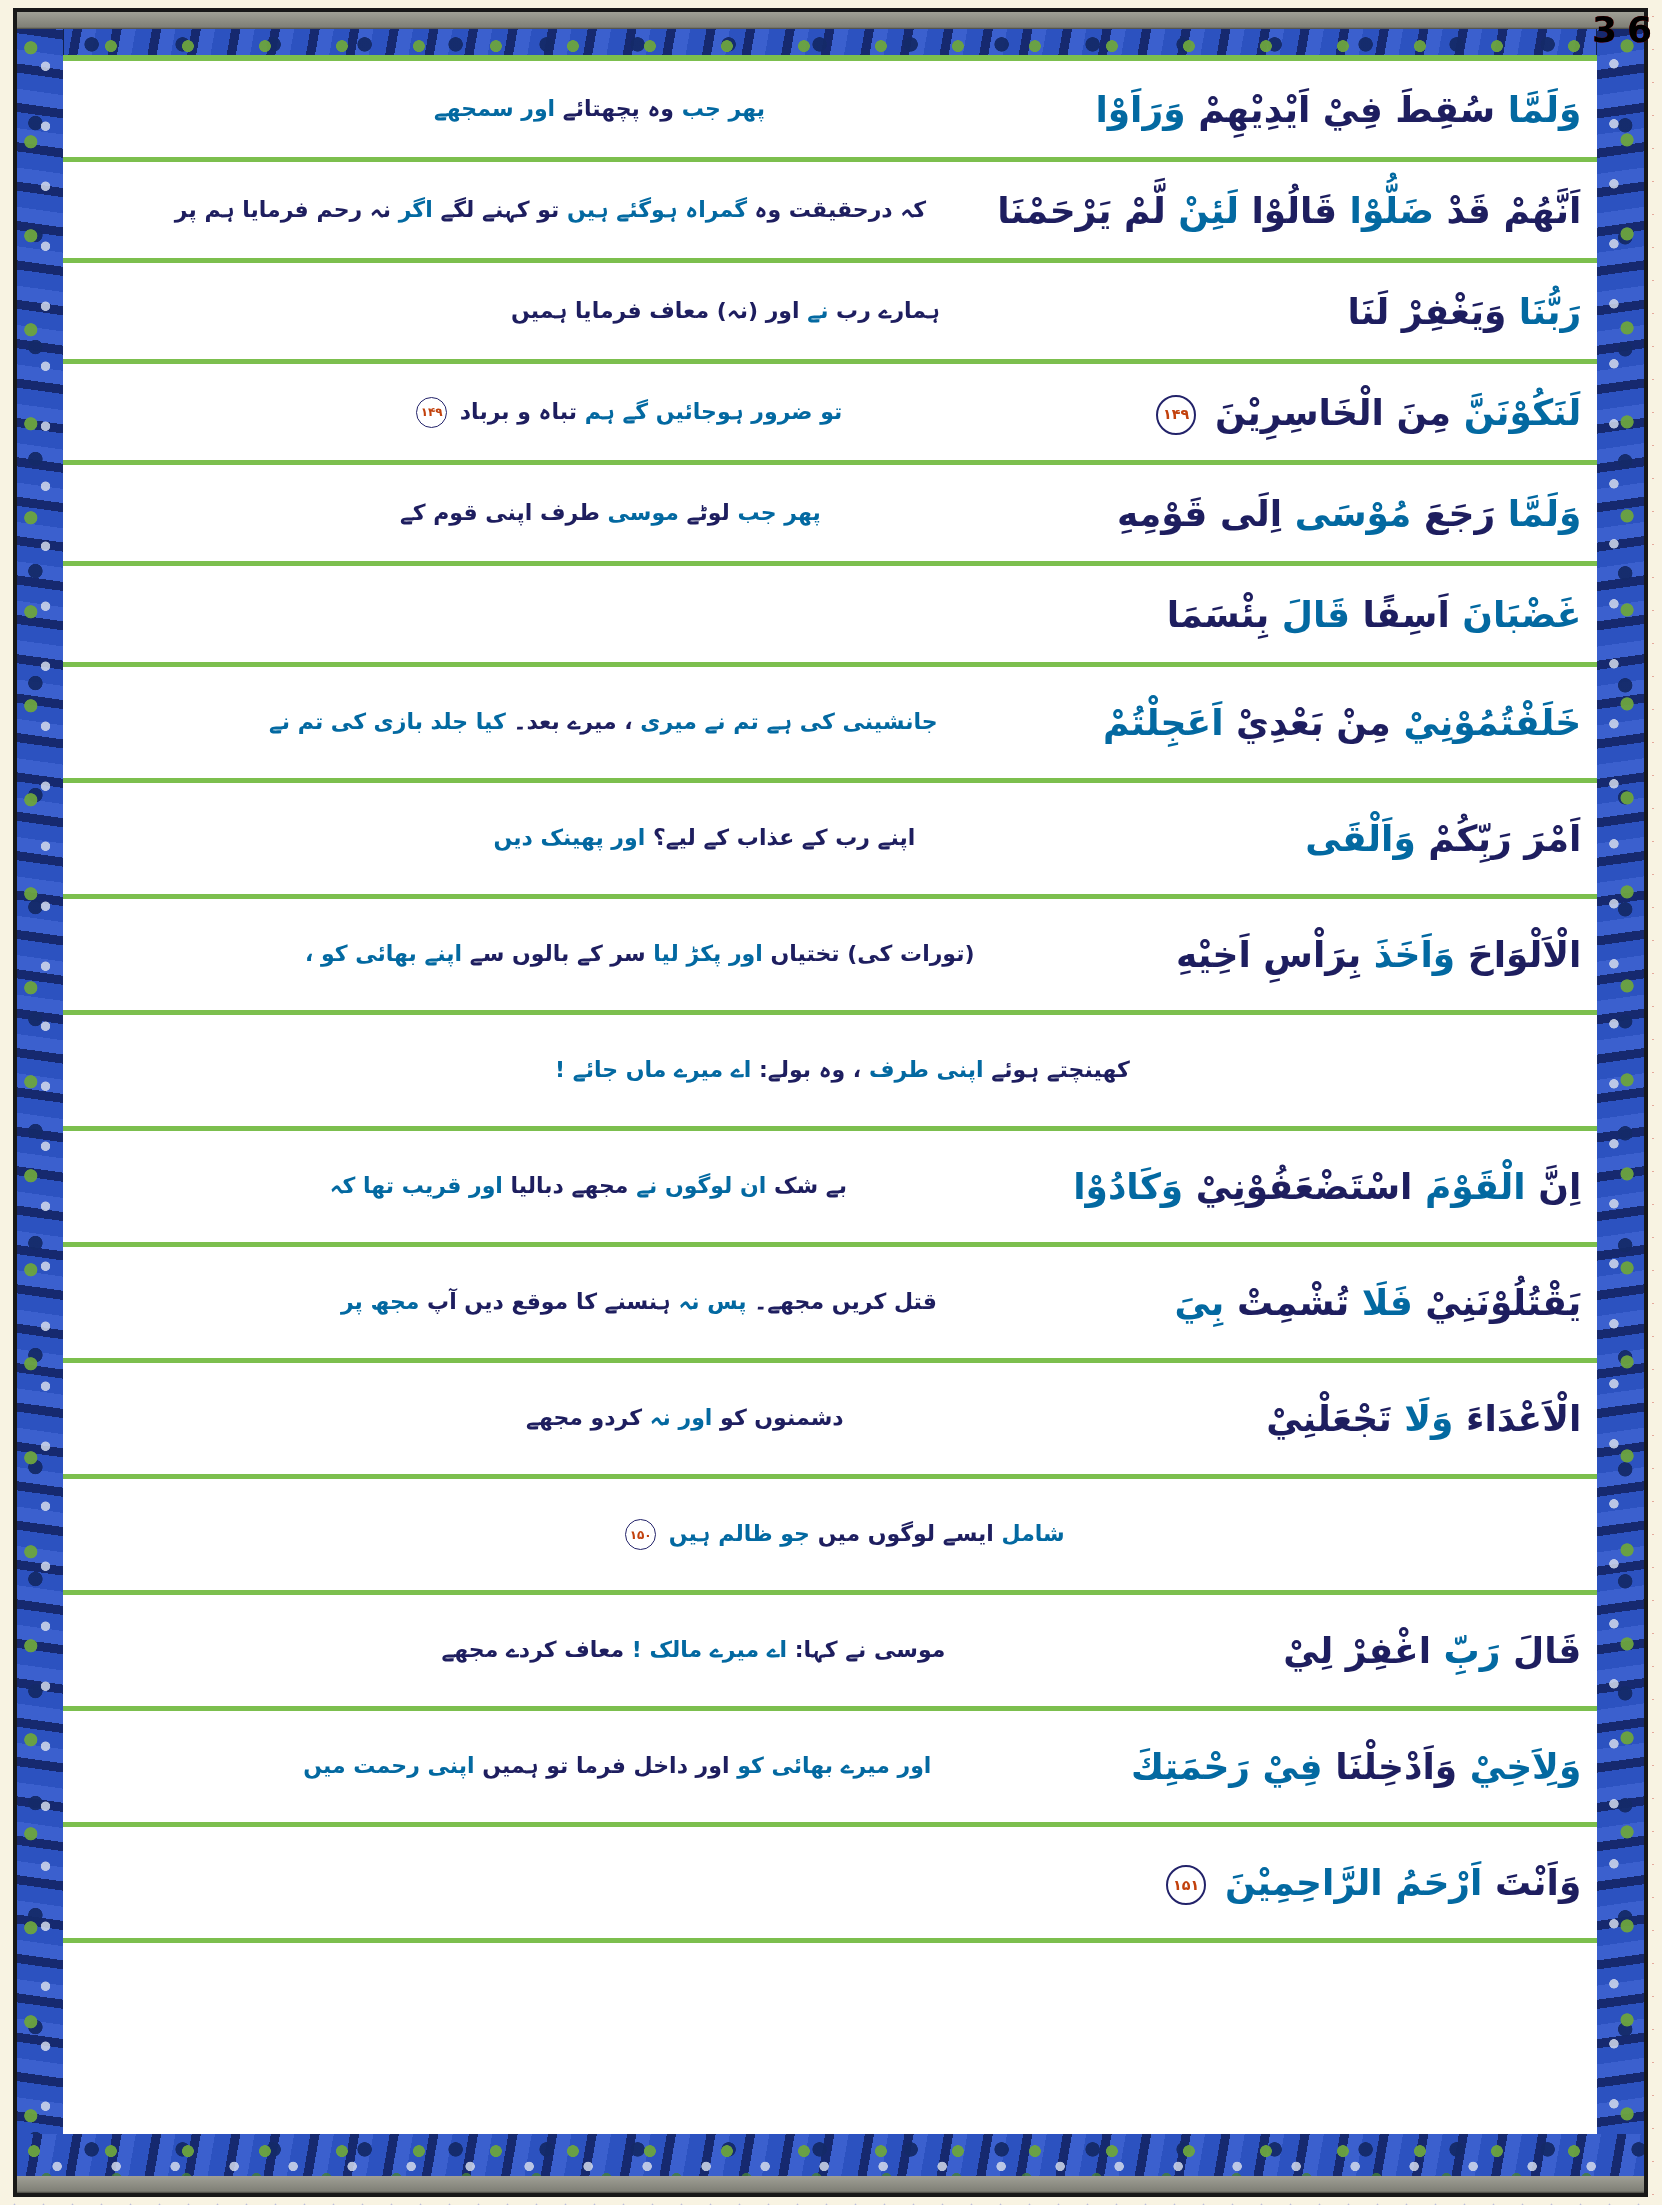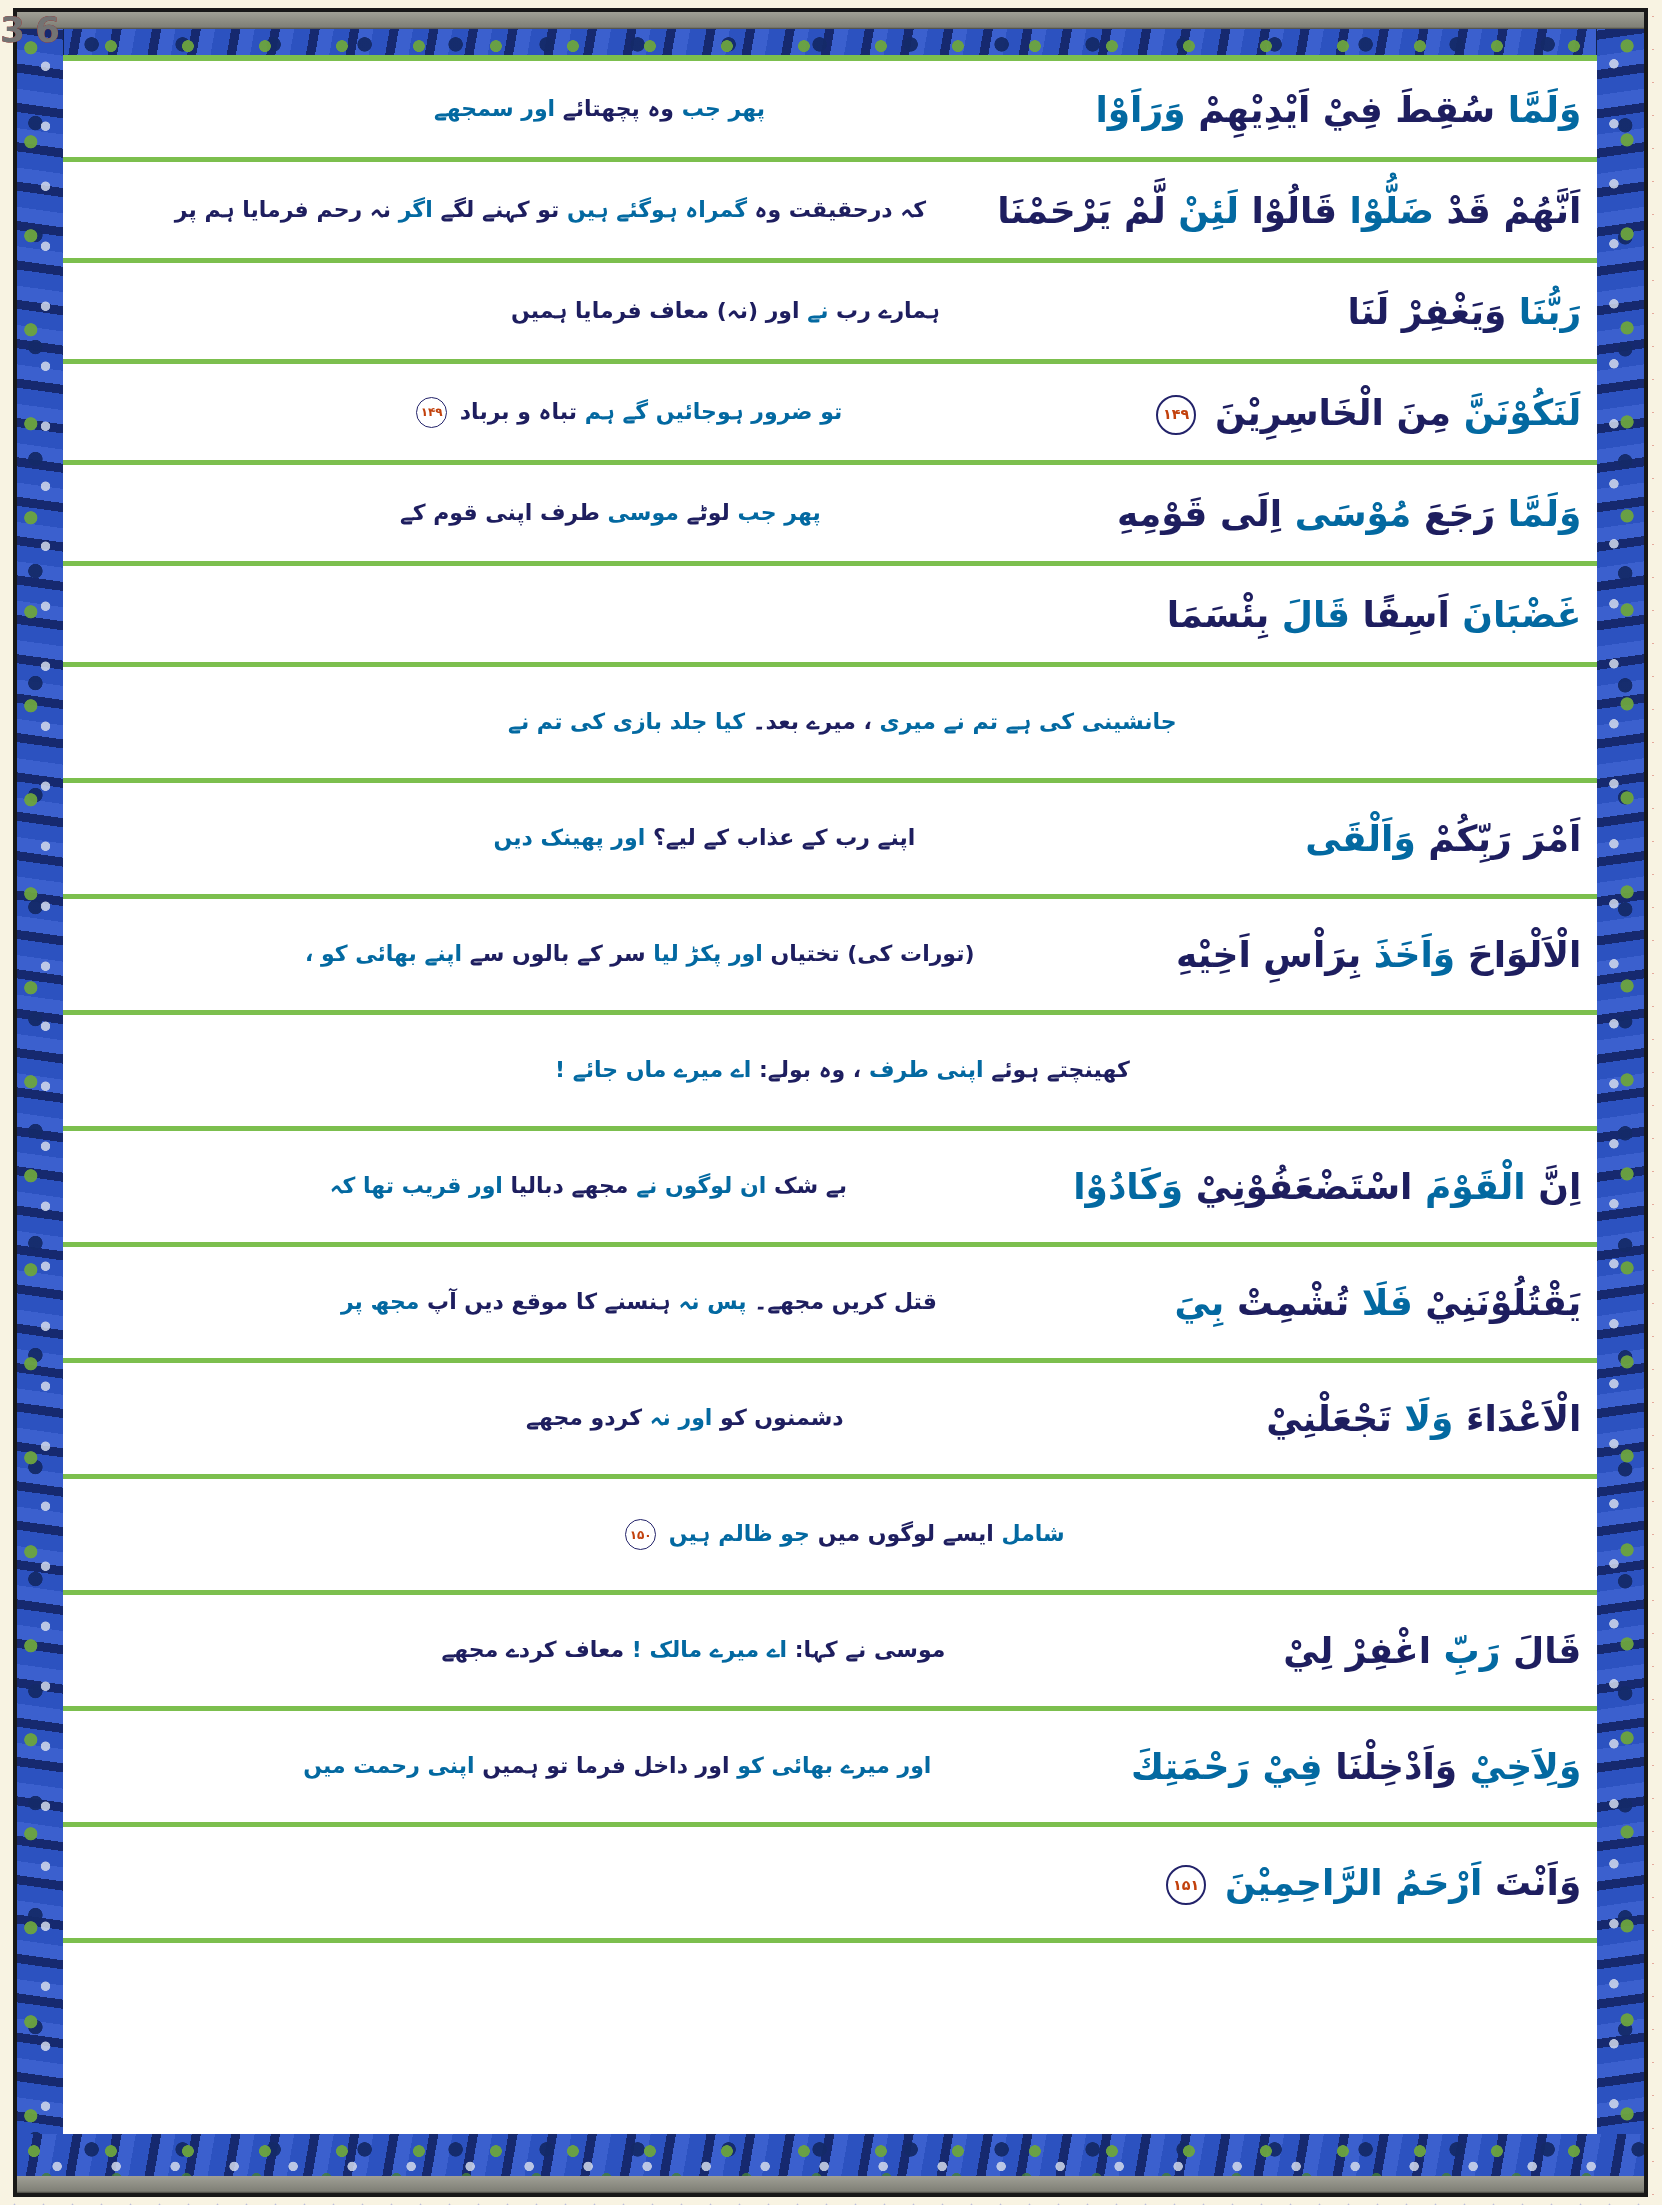--- a/index.html
+++ b/index.html
@@ -43,22 +43,22 @@
     background-size:46px 94px,46px 60px,46px 112px,auto;}
   .orn.right{right:0;top:17px;bottom:17px;width:47px;border-left:1.9px solid #13234f;
     background-image:
       radial-gradient(circle at 64% 18%, rgba(108,164,62,.95) 0 6.2px, rgba(108,164,62,0) 6.9px),
       radial-gradient(circle at 36% 58%, rgba(210,218,234,.85) 0 4.4px, rgba(210,218,234,0) 5px),
       radial-gradient(circle at 60% 86%, rgba(20,42,104,.95) 0 6.9px, rgba(20,42,104,0) 7.5px),
       repeating-linear-gradient(-8deg,#2c52c0 0 16px,#16296f 16px 25px,#3b60ce 25px 39px);
     background-size:47px 94px,47px 60px,47px 112px,auto;}
   
   .page-num{
-    position:absolute;top:8.7px;left:0;right:0;text-align:left;z-index:6;
-    color:#737373;font-size:36px;font-weight:bold;letter-spacing:10px;direction:ltr;
+    position:absolute;top:8.7px;left:0;right:0;text-align:right;z-index:6;
+    color:#000000;font-size:36px;font-weight:bold;letter-spacing:10px;direction:ltr;
     text-shadow:0 0 0.6px #b00;
   }
   
   .content{
     position:absolute;left:46px;right:47px;top:43px;bottom:59px;
     background:#ffffff;border-top:6.2px solid #7cbf4e;box-sizing:border-box;
   }
   .row{
     display:flex;flex-direction:row;align-items:center;direction:rtl;
     height:101px;box-sizing:border-box;border-bottom:5.6px solid #7cbf4e;
@@ -113,20 +113,21 @@
         <div class="urdu"><span class="seg red">تو ضرور ہوجائیں گے ہم</span> <span class="seg navy">تباہ و برباد</span> <span class="med sm">۱۴۹</span></div>
       </div>
       <div class="row">
         <div class="arabic"><span class="seg red">وَلَمَّا</span> <span class="seg navy">رَجَعَ</span> <span class="seg red">مُوْسَى</span> <span class="seg navy">اِلَى قَوْمِهِ</span></div>
         <div class="urdu"><span class="seg red">پھر جب</span> <span class="seg navy">لوٹے</span> <span class="seg red">موسی</span> <span class="seg navy">طرف اپنی قوم کے</span></div>
       </div>
       <div class="row">
         <div class="arabic"><span class="seg red">غَضْبَانَ</span> <span class="seg navy">اَسِفًا</span> <span class="seg red">قَالَ</span> <span class="seg navy">بِئْسَمَا</span></div>
       </div>
       <div class="row tall">
+        <div class="arabic"><span class="seg red">خَلَفْتُمُوْنِيْ</span> <span class="seg navy">مِنْ بَعْدِيْ</span> <span class="seg red">اَعَجِلْتُمْ</span></div>
         <div class="urdu"><span class="seg red">جانشینی کی ہے تم نے میری</span> <span class="seg navy">، میرے بعد۔</span> <span class="seg red">کیا جلد بازی کی تم نے</span></div>
       </div>
       <div class="row tall">
         <div class="arabic"><span class="seg navy">اَمْرَ رَبِّكُمْ</span> <span class="seg red">وَاَلْقَى</span></div>
         <div class="urdu"><span class="seg navy">اپنے رب کے عذاب کے لیے؟</span> <span class="seg red">اور پھینک دیں</span></div>
       </div>
       <div class="row tall">
         <div class="arabic"><span class="seg navy">الْاَلْوَاحَ</span> <span class="seg red">وَاَخَذَ</span> <span class="seg navy">بِرَاْسِ اَخِيْهِ</span></div>
         <div class="urdu"><span class="seg navy">(تورات کی) تختیاں</span> <span class="seg red">اور پکڑ لیا</span> <span class="seg navy">سر کے بالوں سے</span> <span class="seg red">اپنے بھائی کو ،</span></div>
       </div>

